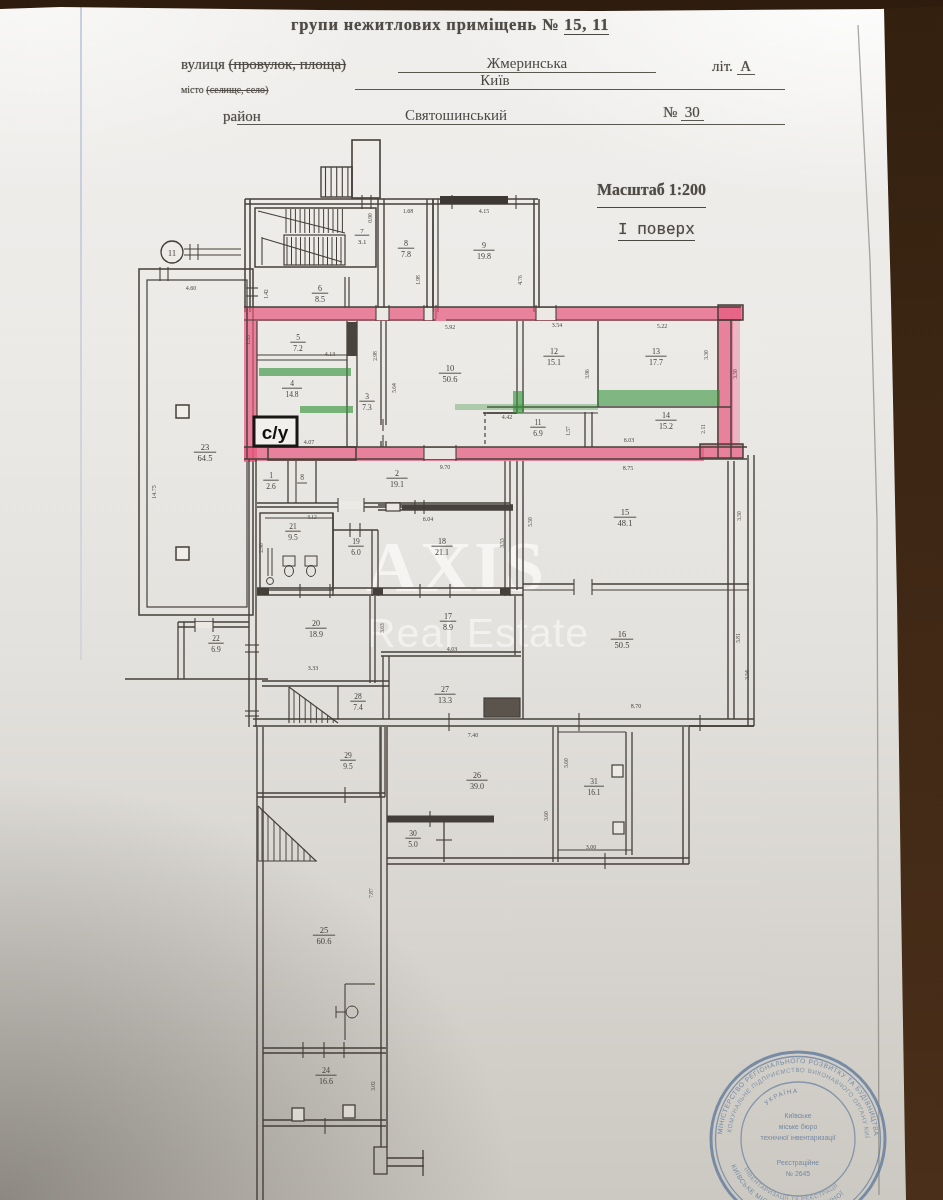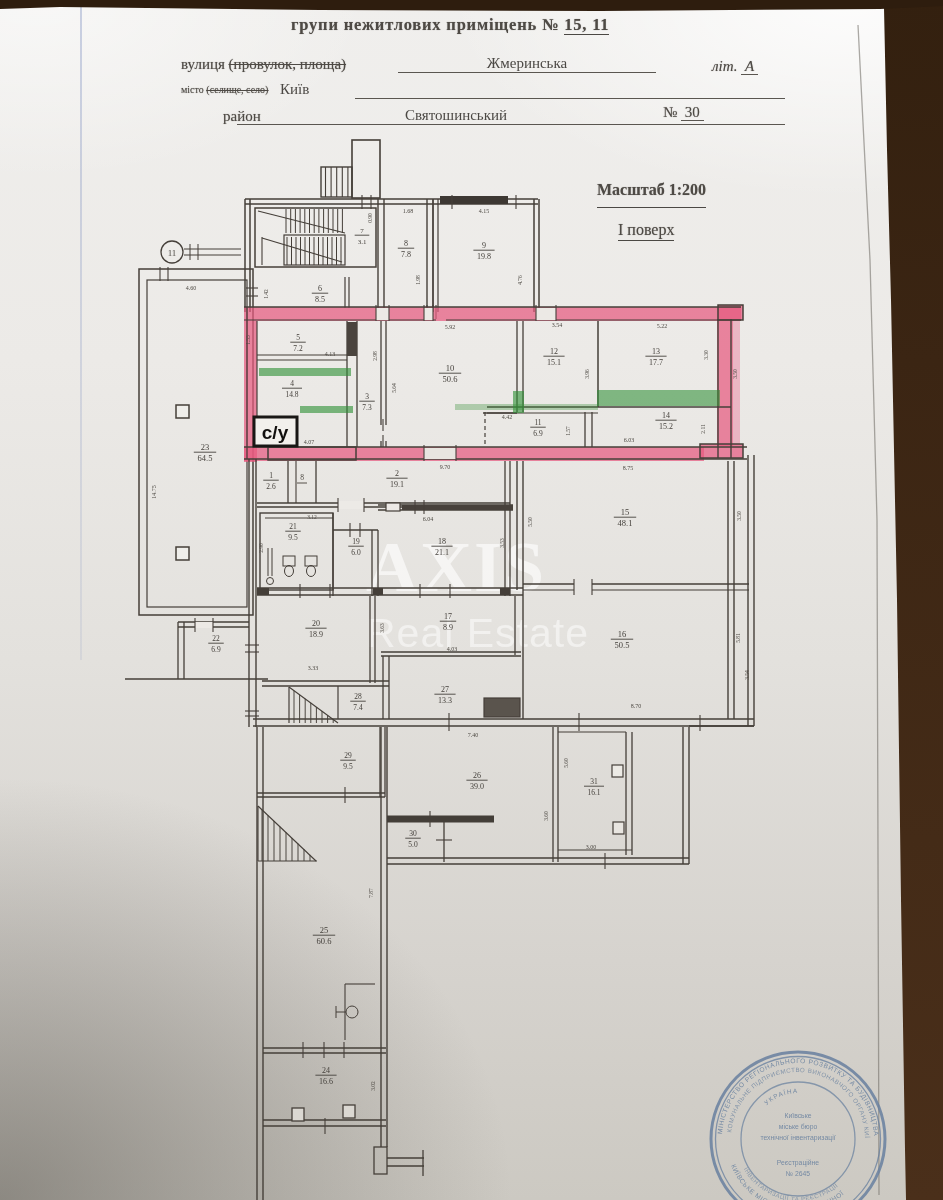--- a/index.html
+++ b/index.html
@@ -22,30 +22,30 @@
 #wm .b{font-family:"Liberation Sans",sans-serif;font-size:41px;letter-spacing:1px;color:rgba(255,255,255,0.5);}
 </style></head><body>
 <div id="page">
   <div style="position:absolute;left:80px;top:0;width:2px;height:660px;background:linear-gradient(180deg,rgba(110,130,185,0.35),rgba(110,130,185,0.12))"></div>
 
   <div class="hdr" style="left:291px;top:15px;font-size:16.5px;font-weight:bold;letter-spacing:0.8px;">групи нежитлових приміщень № <span style="border-bottom:1.4px solid #4b4844;">15, 11</span></div>
 
   <div class="hdr" style="left:181px;top:56px;font-size:15px;">вулиця <span class="strike">(провулок, площа)</span></div>
   <div class="ul" style="left:398px;top:55px;width:258px;height:17px;text-align:center;font-size:15px;color:#4b4844;">Жмеринська</div>
   <div class="hdr" style="left:663px;top:57px;font-size:15px;margin-top:47px;">№ <span style="border-bottom:1.3px solid #5a5650;">&nbsp;30&nbsp;</span></div>
-  <div class="hdr" style="left:712px;top:58px;font-size:15px;font-style:italic;">літ. <span style="border-bottom:1.3px solid #5a5650;">&nbsp;А&nbsp;</span></div>
+  <div class="hdr" style="left:712px;top:58px;font-size:15px;">літ. <span style="border-bottom:1.3px solid #5a5650;">&nbsp;А&nbsp;</span></div>
 
   <div class="hdr" style="left:181px;top:84px;font-size:10px;">місто <span class="strike">(селище, село)</span></div>
-  <div class="ul" style="left:355px;top:81px;width:430px;height:17px;text-align:left;font-size:15px;color:#4b4844;"><span style="position:relative;left:-75px;">Київ</span></div>
+  <div class="ul" style="left:355px;top:72px;width:430px;height:17px;text-align:center;font-size:15px;color:#4b4844;"><span style="position:relative;left:-75px;">Київ</span></div>
 
   <div class="hdr" style="left:181px;top:108px;font-size:15px;margin-left:42px;">район</div>
   <div class="ul" style="left:237px;top:107px;width:548px;height:17px;text-align:center;font-size:15px;color:#4b4844;"><span style="position:relative;left:-55px;">Святошинський</span></div>
 
   <div class="hdr" style="left:597px;top:181px;font-size:16px;font-weight:bold;border-bottom:1.2px solid #4b4844;padding-bottom:8px;">Масштаб 1:200</div>
-  <div class="hdr" style="left:618px;top:221px;font-size:16px;border-bottom:1.2px solid #4b4844;padding-bottom:1px;">І поверх</div>
+  <div class="hdr" style="left:618px;top:221px;font-size:16px;border-bottom:1.2px solid #4b4844;padding-bottom:1px;font-family:Liberation Mono, monospace;">І поверх</div>
 
   <div id="wm">
       <div class="a">AXIS</div>
       <div class="b">Real Estate</div>
     </div>
 
   <svg width="943" height="1200" viewBox="0 0 943 1200" style="position:absolute;left:0;top:0;filter:blur(0.4px)">
 <rect x="352" y="140" width="28" height="58" stroke="#453f39" stroke-width="1.6" fill="none"></rect>
 <rect x="321" y="167" width="31" height="30" stroke="#453f39" stroke-width="1.4" fill="none"></rect>
 <line x1="325.5" y1="167" x2="325.5" y2="197" stroke="#453f39" stroke-width="1.1" stroke-linecap="butt"></line>

